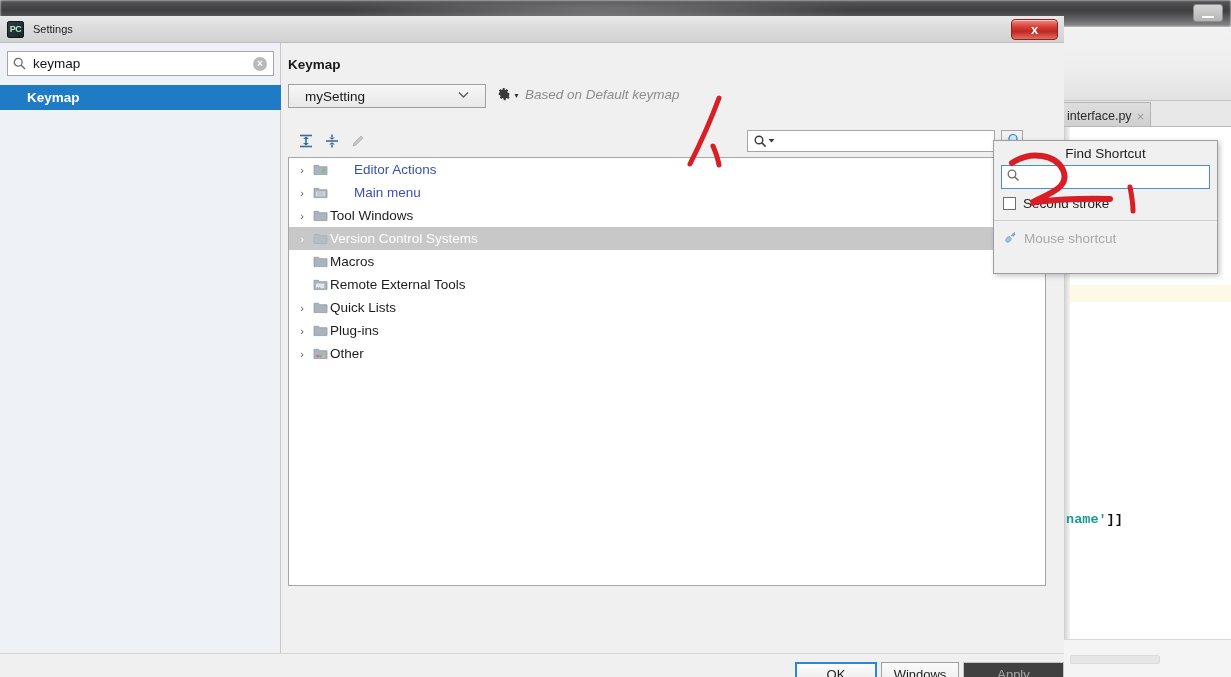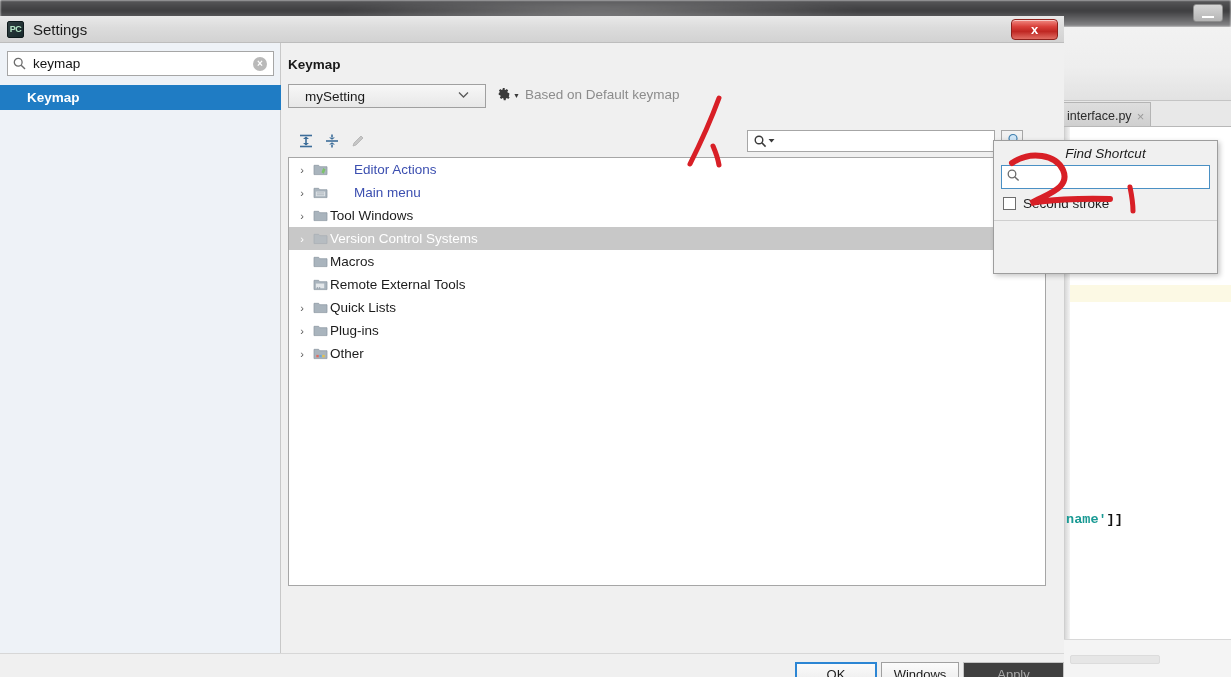--- a/index.html
+++ b/index.html
@@ -99,21 +99,21 @@
   }
   #dialog-app-icon {
     margin-left: 7px; width: 17px; height: 17px;
     background: linear-gradient(135deg,#2f3d3f,#16282b);
     border: 1px solid #0f1a1c; border-radius: 2px;
     color: #b5e7c6; font-size: 9px; font-weight: bold;
     display: flex; align-items: center; justify-content: center;
     letter-spacing: -0.5px;
   }
   #dialog-title {
-    margin-left: 9px; color: #1c1c1c; font-size: 15px;
+    margin-left: 9px; color: #1c1c1c; font-size: 11px;
   }
   #dialog-close-button {
     position: absolute; right: 6px; top: 3px;
     width: 47px; height: 21px;
     background: linear-gradient(180deg,#f08a82 0%,#d9403a 35%,#bf2722 60%,#e06d63 100%);
     border: 1px solid #8d211c; border-radius: 4px;
     box-shadow: inset 0 1px 0 rgba(255,255,255,0.55);
     color: #ffffff; font-size: 13px; font-weight: bold;
     display: flex; align-items: center; justify-content: center;
   }
@@ -174,21 +174,21 @@
   }
   #keymap-scheme-value { flex: 1; }
   #keymap-scheme-arrow { color: #4c4c4c; font-size: 9px; }
   #keymap-gear-button {
     position: absolute; left: 216px; top: 44px;
     display: flex; align-items: center; gap: 2px; color: #3a3a3a;
   }
   #keymap-gear-arrow { font-size: 7px; color: #3a3a3a; }
   #keymap-based-on {
     position: absolute; left: 244px; top: 44px;
-    font-size: 13.5px; color: #8c8c8c;
+    font-size: 13.5px; color: #8c8c8c; font-style: italic;
   }
 
   #keymap-panel {
     position: absolute; left: 7px; top: 81px; width: 758px; height: 462px;
     background: #f0f0f0; border: none;
   }
   #keymap-toolbar {
     position: absolute; left: 0; top: 0; width: 758px; height: 33px;
     display: flex; align-items: center; gap: 8px; padding-left: 9px;
   }
@@ -241,21 +241,21 @@
   #apply-button { left: 963px; width: 101px; color: #a8a8a8; border-color: #c4c4c4; background: #404040; }
 
   
   #find-shortcut-popup {
     position: absolute; left: 993px; top: 140px; width: 225px; height: 134px;
     background: #f0f0f0; border: 1px solid #9d9d9d;
     box-shadow: 2px 2px 5px rgba(0,0,0,0.22);
   }
   #find-shortcut-popup-title {
     height: 24px; display: flex; align-items: center; justify-content: center;
-    font-size: 13.5px; color: #1c1c1c; background: #f0f0f0; font-style: italic;
+    font-size: 13.5px; color: #1c1c1c; background: #f0f0f0;
   }
   #find-shortcut-popup-input-wrap {
     margin: 0 7px; height: 24px; background: #ffffff;
     border: 1px solid #4a90c4; display: flex; align-items: center;
   }
   #find-shortcut-popup-input {
     flex: 1; border: none; outline: none; margin-left: 5px;
     font-family: "Liberation Sans", sans-serif; font-size: 13px; background: transparent;
   }
   #find-shortcut-popup-input-icon { margin-left: 5px; }
@@ -511,20 +511,30 @@
           <line x1="7.9" y1="7.9" x2="11.6" y2="11.6" stroke="#6b6b6b" stroke-width="1.4"></line>
         </svg>
     </span>
     <input id="find-shortcut-popup-input" type="text" value="" style="">
   </div>
   <div id="second-stroke-row">
     <span id="second-stroke-checkbox"></span>
     <span>Second stroke</span>
   </div>
   <div id="popup-divider"></div>
+  <div id="mouse-shortcut-row">
+    <span>
+      <svg width="14" height="14" viewBox="0 0 16 16">
+        <path d="M3 12.5 C3 9.5 5 7.5 7.5 7.5 L9.5 9.5 C9.5 12 7.5 14 4.5 14 Z" fill="#9dc4dd" stroke="#7aa8c6" stroke-width="0.9"></path>
+        <line x1="9.5" y1="6.8" x2="13.5" y2="2.8" stroke="#6f9fbe" stroke-width="1.5"></line>
+        <line x1="11.2" y1="7.4" x2="13.8" y2="4.8" stroke="#6f9fbe" stroke-width="1.2"></line>
+      </svg>
+    </span>
+    <span>Mouse shortcut</span>
+  </div>
 </div>
 
 <svg id="annotations" viewBox="0 0 1231 677">
   <g stroke="#d81f26" fill="none" stroke-linecap="round">
     <path d="M719 98 C712 117, 702 140, 690 164" stroke-width="5"></path>
     <path d="M713 146 C716 153, 718 159, 719 165" stroke-width="5"></path>
   </g>
   <g stroke="#d81f26" fill="none" stroke-linecap="round">
     <path d="M1012 163 C1031 150, 1056 155, 1063 170 C1071 188, 1047 194, 1031 203 C1046 200, 1078 198, 1110 199" stroke-width="6"></path>
     <path d="M1130 187 C1132 197, 1133 205, 1133 211" stroke-width="5"></path>

